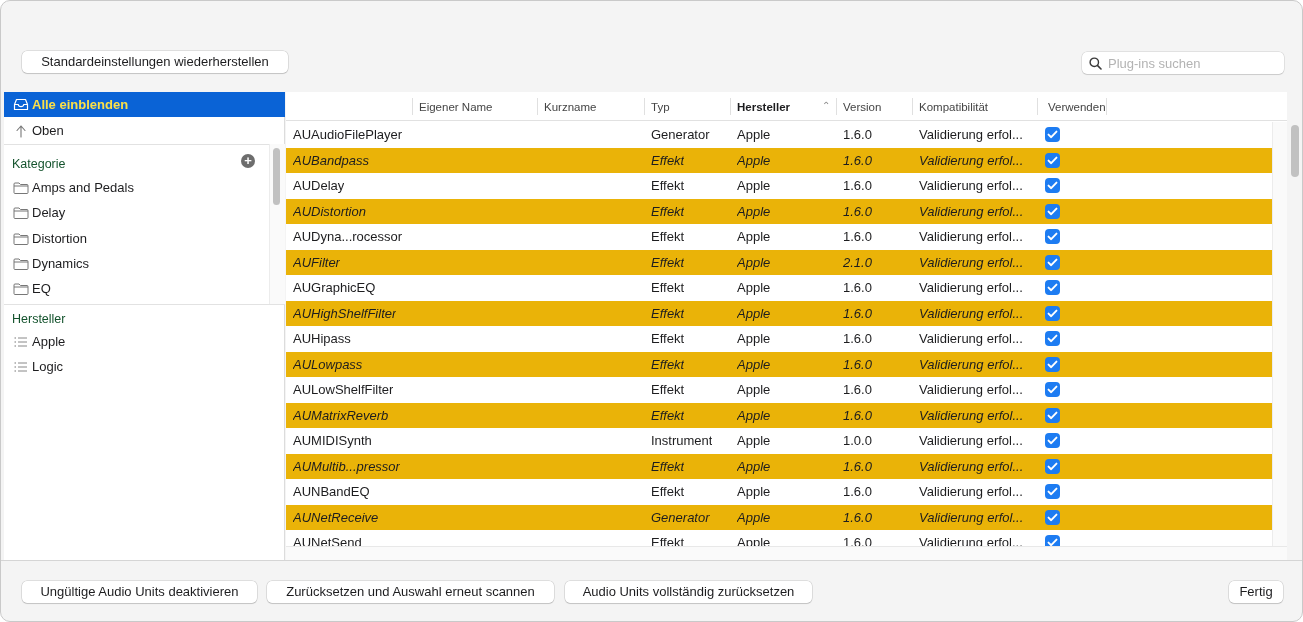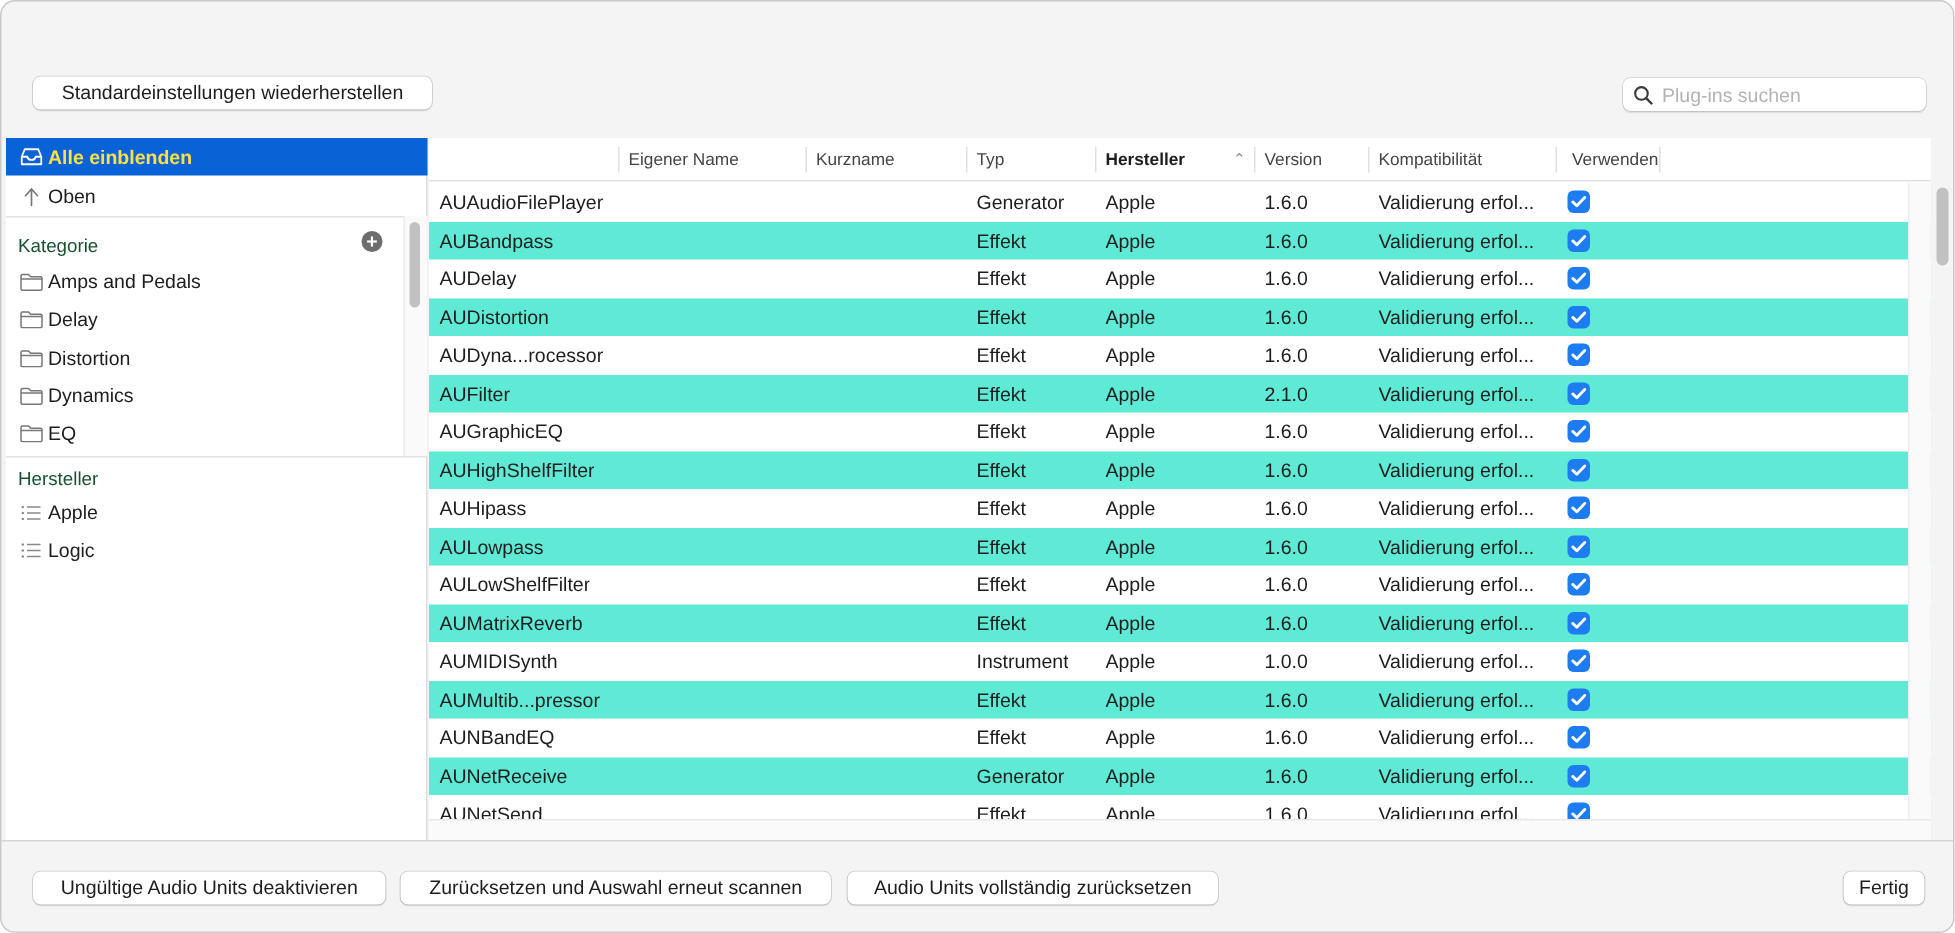--- a/index.html
+++ b/index.html
@@ -73,21 +73,21 @@
   .th {
     position: absolute; top: 0; height: 29px; line-height: 30px; font-size: 11.5px; color: #454545;
     padding-left: 6px; white-space: nowrap;
   }
   .th.sorted { font-weight: bold; color: #1d1d1f; }
   .th-div { position: absolute; top: 6px; width: 1px; height: 17px; background: #e0e0e0; }
   .sort-ind { position: absolute; left: 536px; top: 8px; font-size: 10px; color: #888; }
 
   .tbody { position: absolute; left: 0; top: 30px; width: 1001px; height: 424px; overflow: hidden; }
   .row { position: absolute; left: 0; width: 1001px; height: 25.5px; }
-  .row.alt { background: #5eead4; }
+  .row.alt { background: #eab308; font-style: italic; }
   .cell {
     position: absolute; top: 0; height: 25.5px; line-height: 25.5px; font-size: 13px; color: #1d1d1f;
     white-space: nowrap; overflow: hidden;
   }
   .chk {
     position: absolute; left: 759px; top: 5px; width: 15px; height: 15px; border-radius: 4px;
     background: #1d7cf2; display: flex; align-items: center; justify-content: center;
   }
   .tb-scroll-track { position: absolute; left: 986px; top: 30px; width: 15px; height: 424px; background: #fafafa; border-left: 1px solid #ececec; }
   .tb-scroll-thumb { position: absolute; left: 1004px; top: 124px; width: 8px; height: 52px; border-radius: 4px; background: #c1c1c1; }

